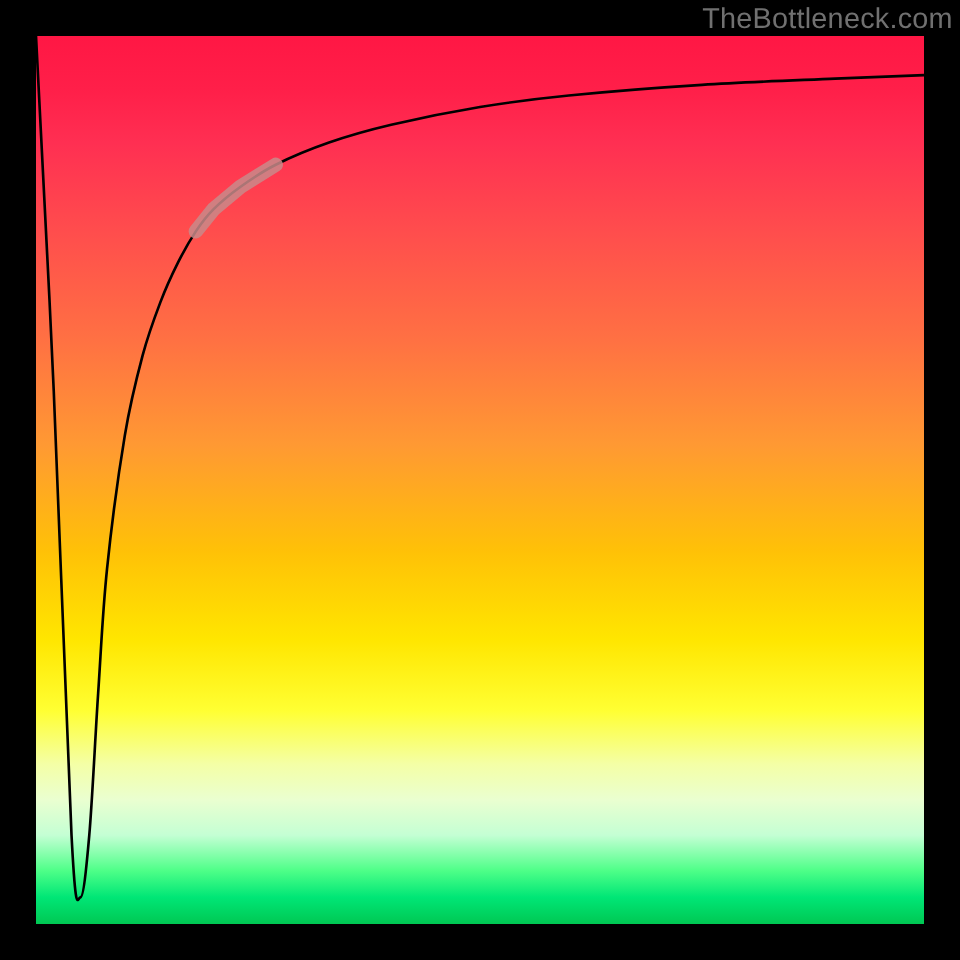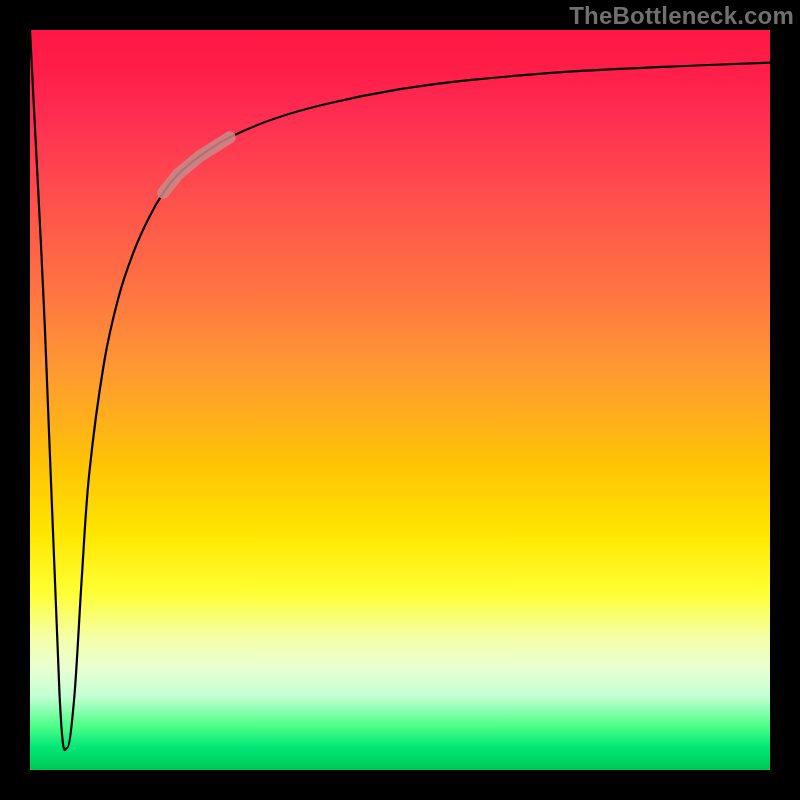--- a/index.html
+++ b/index.html
@@ -15,21 +15,21 @@
     position: relative;
     width: 800px;
     height: 800px;
   }
   .watermark {
     position: absolute;
     top: 2px;
     right: 6px;
     color: #707070;
     font-size: 24px;
-    font-weight: 700;
+    font-weight: 400;
     letter-spacing: 0.2px;
     z-index: 5;
     user-select: none;
   }
   .plot {
     position: absolute;
     left: 30px;
     top: 30px;
     width: 740px;
     height: 740px;

